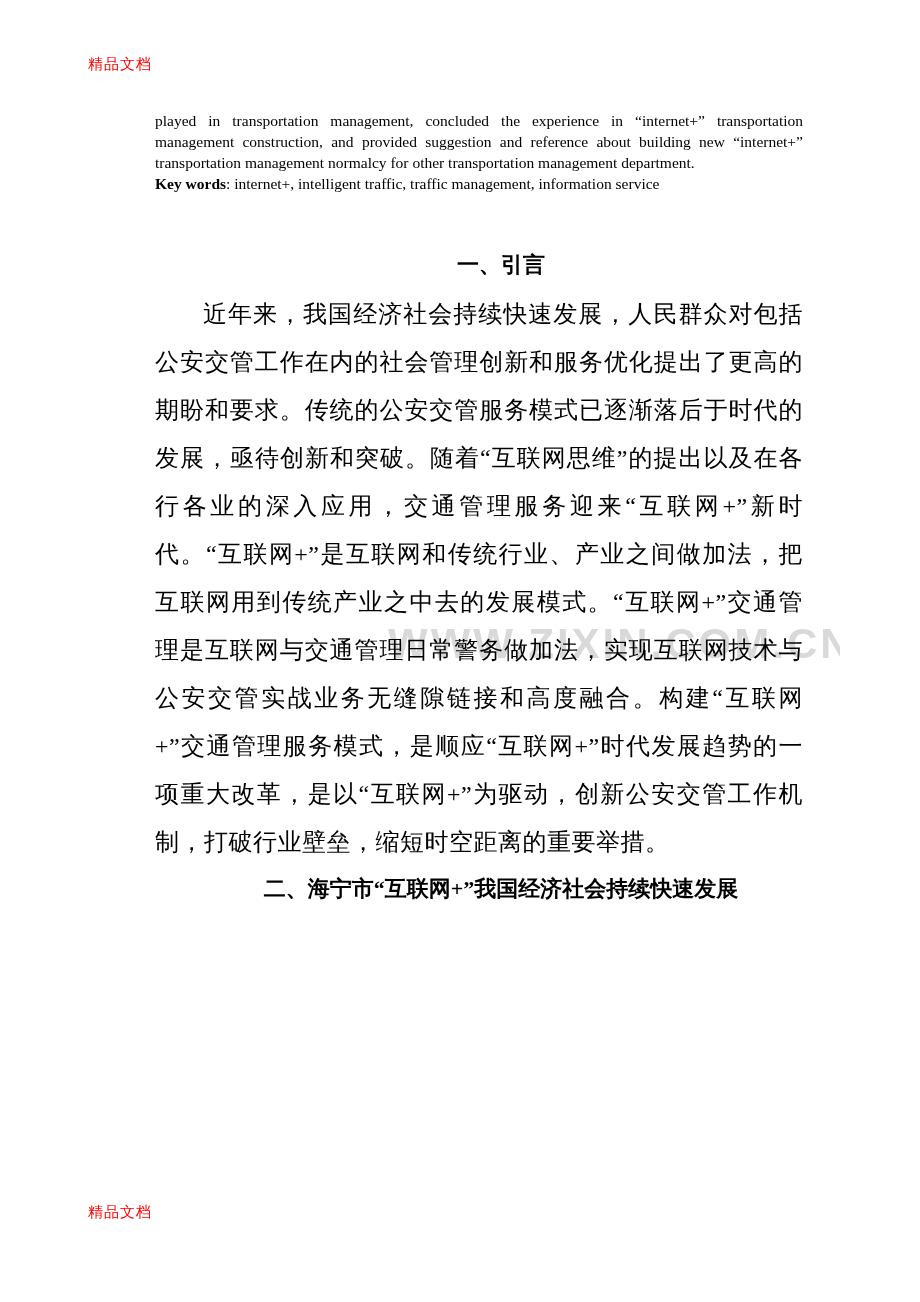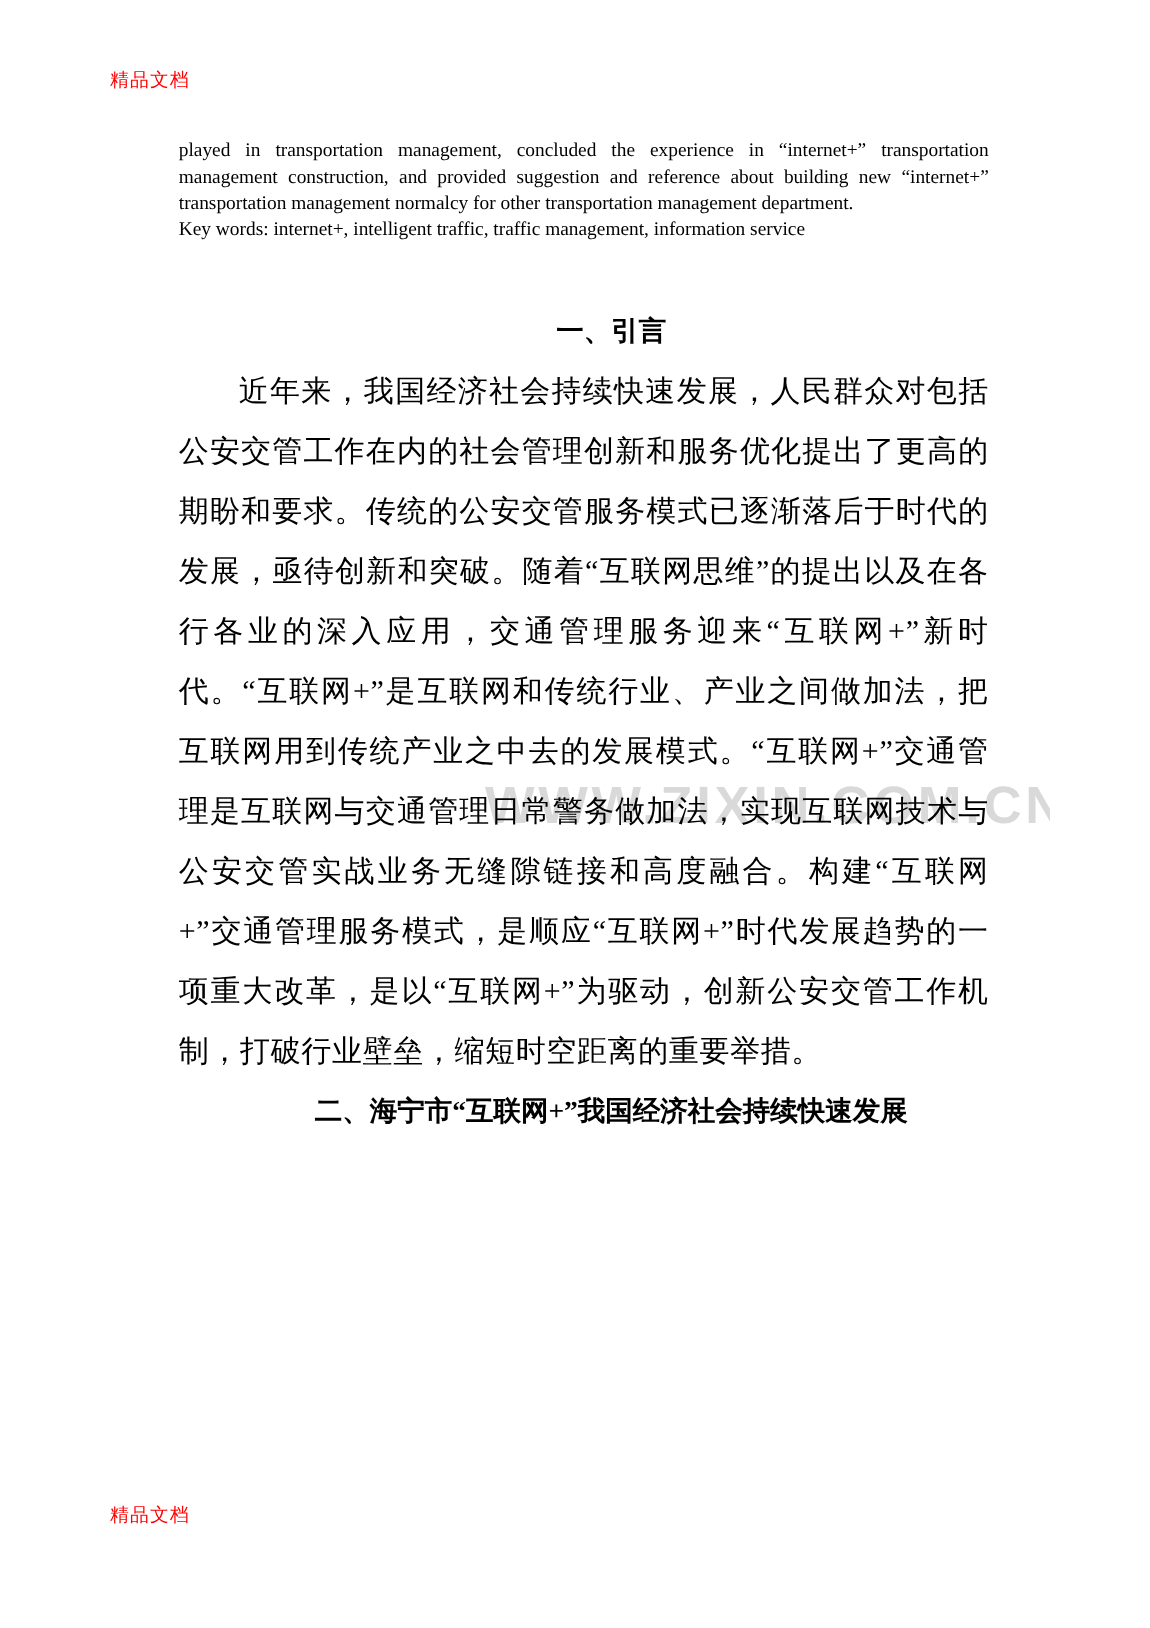--- a/index.html
+++ b/index.html
@@ -22,38 +22,38 @@
     color: #ff0000;
     font-size: 15px;
     font-family: "Liberation Serif", "DejaVu Serif", serif;
     letter-spacing: 1px;
   }
   .corner-label.top { top: 55px; }
   .corner-label.bottom { top: 1203px; }
 
   .content {
     position: absolute;
-    left: 143px;
+    left: 155px;
     top: 110px;
     width: 648px;
     z-index: 1;
   }
 
   .abstract {
     margin: 0;
     font-size: 15.5px;
     line-height: 21px;
     text-align: justify;
   }
   .keywords {
     margin: 0;
     font-size: 15.5px;
     line-height: 21px;
   }
-  .keywords .kw-label { font-weight: normal; }
+  .keywords .kw-label { font-weight: bold; }
 
   h2.sec-heading {
     margin: 0;
     font-size: 22px;
     font-weight: bold;
     line-height: 30px;
     text-indent: 2em;
     text-align: center;
   }
   h2.sec-heading.first {

